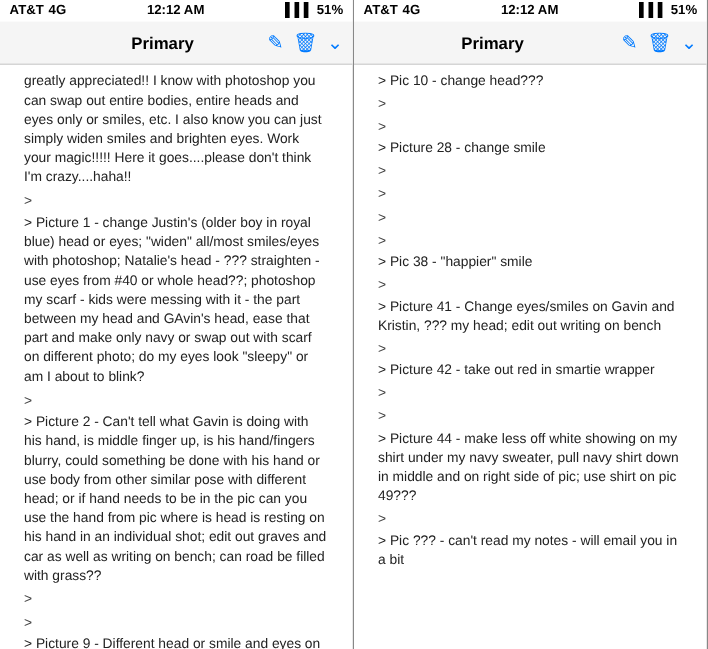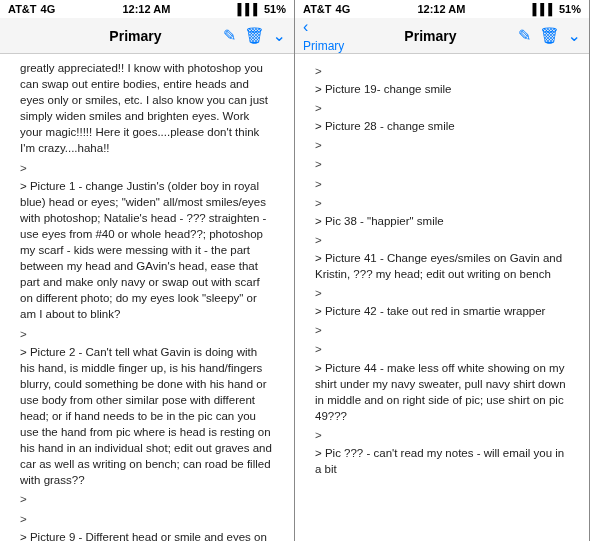--- a/index.html
+++ b/index.html
@@ -120,31 +120,30 @@
       <span>AT&amp;T</span>
       <span>4G</span>
     </div>
     <div>12:12 AM</div>
     <div class="status-right">
       <span>▌▌▌</span>
       <span>51%</span>
     </div>
   </div>
   <div class="nav-bar">
-    <div class="nav-left" style="color:#007aff;font-size:16px;">‹ <span style="font-size:12px;color:#007aff;">Primary</span></div>
     <div class="nav-title">Primary</div>
     <div class="nav-right">
       <span class="nav-icon">✎</span>
       <span class="nav-icon">🗑</span>
       <span class="nav-icon">⌄</span>
     </div>
   </div>
   <div class="content-area">
+    <p>&gt; Pic 10 - change head???</p>
     <p class="arrow-line">&gt;</p>
-    <p>&gt; Picture 19- change smile</p>
     <p class="arrow-line">&gt;</p>
     <p>&gt; Picture 28 - change smile</p>
     <p class="arrow-line">&gt;</p>
     <p class="arrow-line">&gt;</p>
     <p class="arrow-line">&gt;</p>
     <p class="arrow-line">&gt;</p>
     <p>&gt; Pic 38 - "happier" smile</p>
     <p class="arrow-line">&gt;</p>
     <p>&gt; Picture 41 - Change eyes/smiles on Gavin and Kristin, ??? my head; edit out writing on bench</p>
     <p class="arrow-line">&gt;</p>

